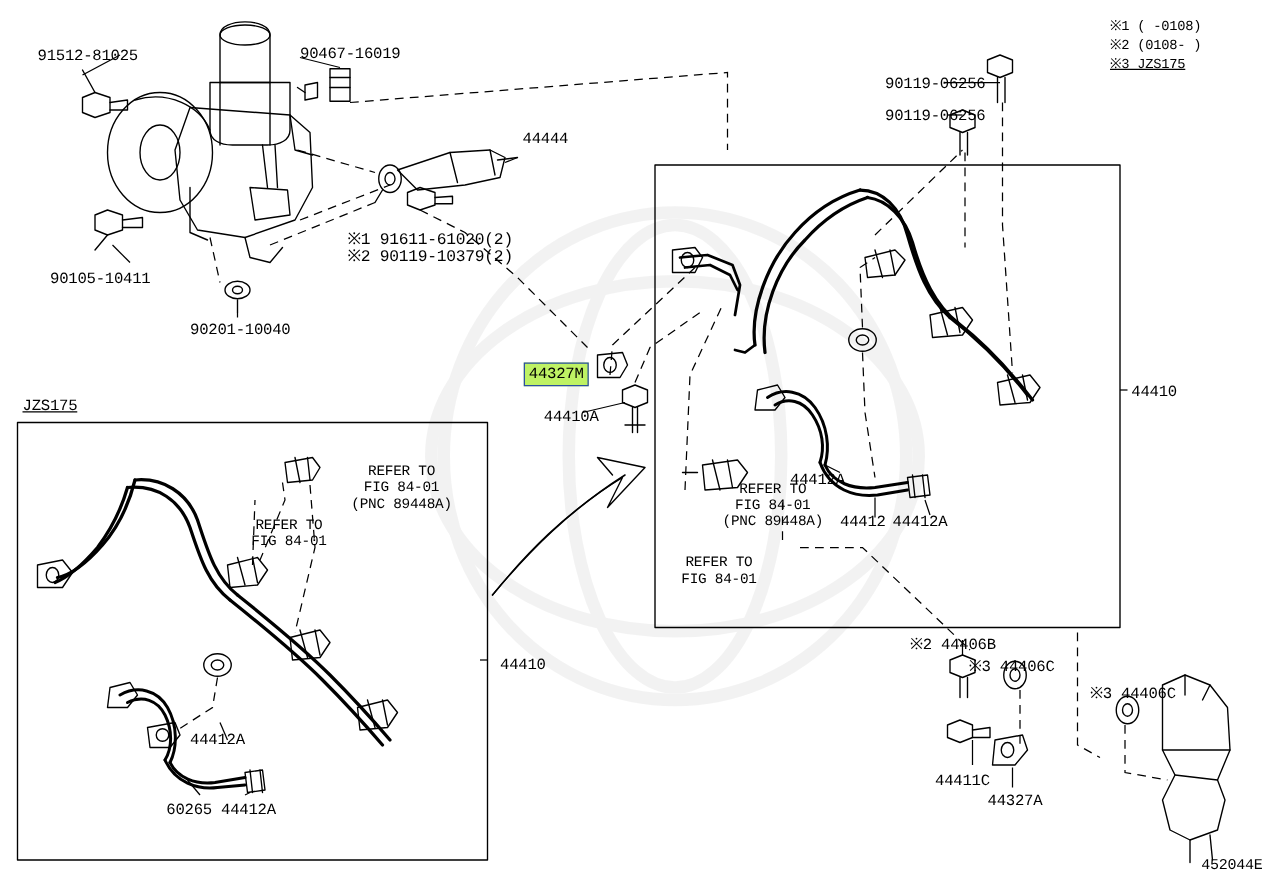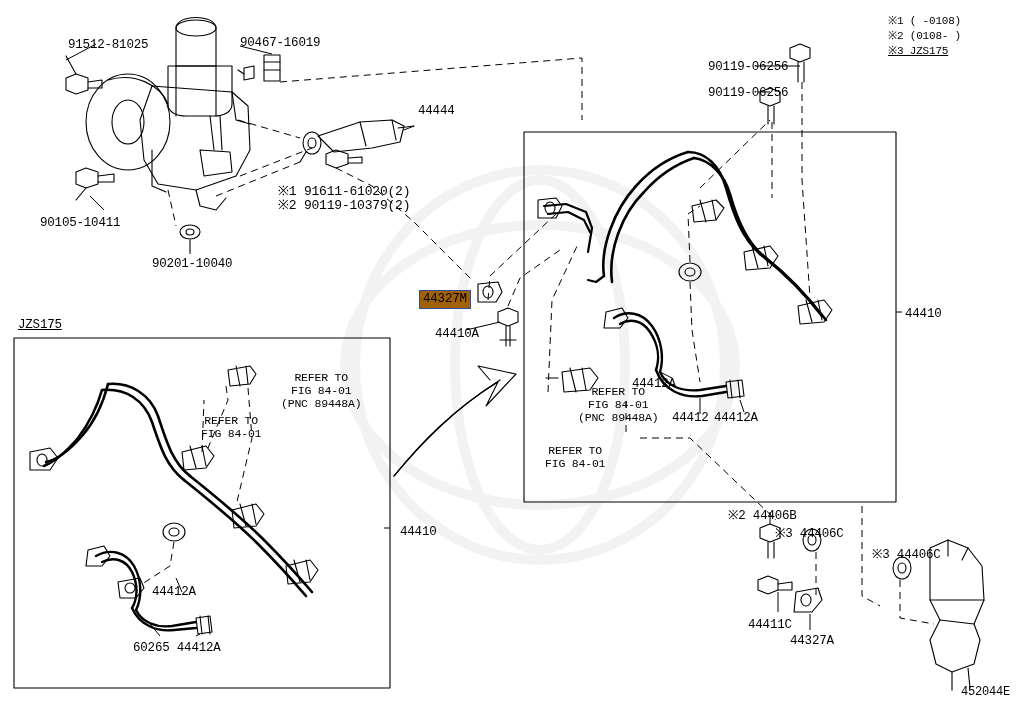--- a/index.html
+++ b/index.html
@@ -37,21 +37,21 @@
     color: #000000;
     line-height: 13px;
     white-space: pre;
     letter-spacing: -0.2px;
   }
   .highlight {
     position: absolute;
     font-family: "Liberation Mono", monospace;
     font-size: 12.5px;
     color: #000000;
-    background: #a16207;
+    background: #bef264;
     border: 1px solid #2b4ea2;
     padding: 1px 3px 2px 3px;
     white-space: nowrap;
     letter-spacing: -0.2px;
   }
   .watermark {
     position: absolute;
     left: 330px;
     top: 150px;
     width: 420px;
@@ -286,21 +286,21 @@
       <path d="M202 452 L204 400"></path>
     </g>
   </svg>
 
   <div class="lbl tiny" style="left:888px; top:12px;">※1 (    -0108)</div>
   <div class="lbl tiny" style="left:888px; top:27px;">※2 (0108-    )</div>
   <div class="lbl tiny" style="left:888px; top:42px;text-decoration:underline;">※3  JZS175</div>
 
   <div class="lbl" style="left:18px; top:318px;text-decoration:underline;">JZS175</div>
 
-  <div class="lbl" style="left:30px; top:38px;margin-left:38px;">91512-81025</div>
+  <div class="lbl" style="left:30px; top:38px;">91512-81025</div>
   <div class="lbl" style="left:240px; top:36px;">90467-16019</div>
   <div class="lbl" style="left:418px; top:104px;">44444</div>
   <div class="lbl" style="left:40px; top:216px;">90105-10411</div>
   <div class="lbl" style="left:152px; top:257px;">90201-10040</div>
   <div class="lbl small" style="left:278px; top:181px;">※1 91611-61020(2)</div>
   <div class="lbl small" style="left:278px; top:195px;">※2 90119-10379(2)</div>
   <div class="lbl" style="left:708px; top:60px;">90119-06256</div>
   <div class="lbl" style="left:708px; top:86px;">90119-06256</div>
   <div class="lbl" style="left:905px; top:307px;">44410</div>
   <div class="lbl" style="left:435px; top:327px;">44410A</div>

